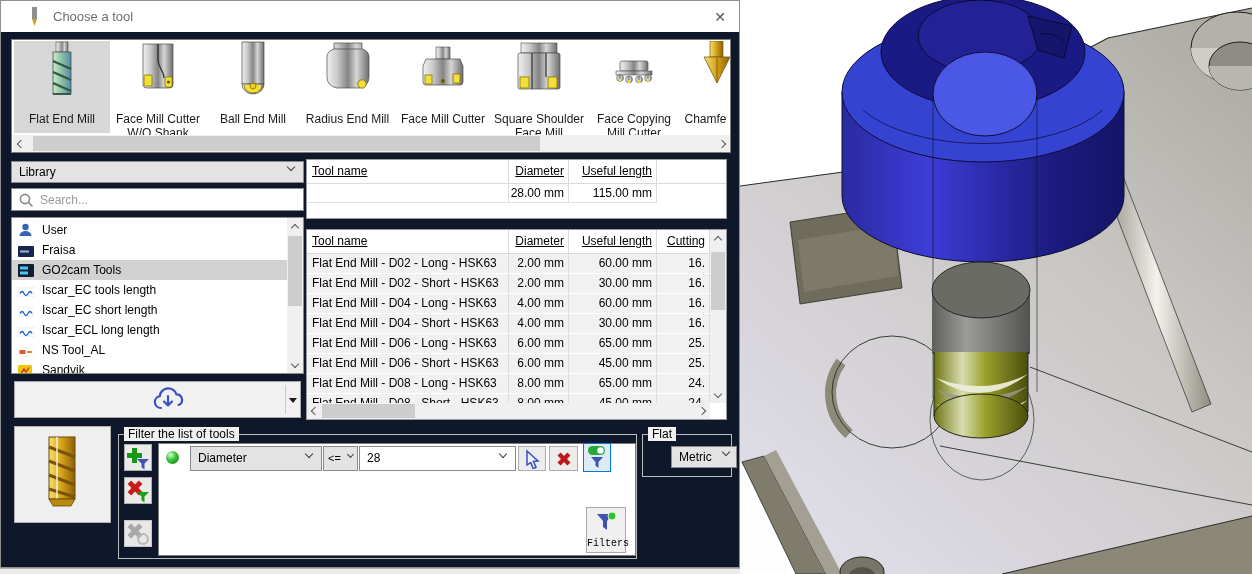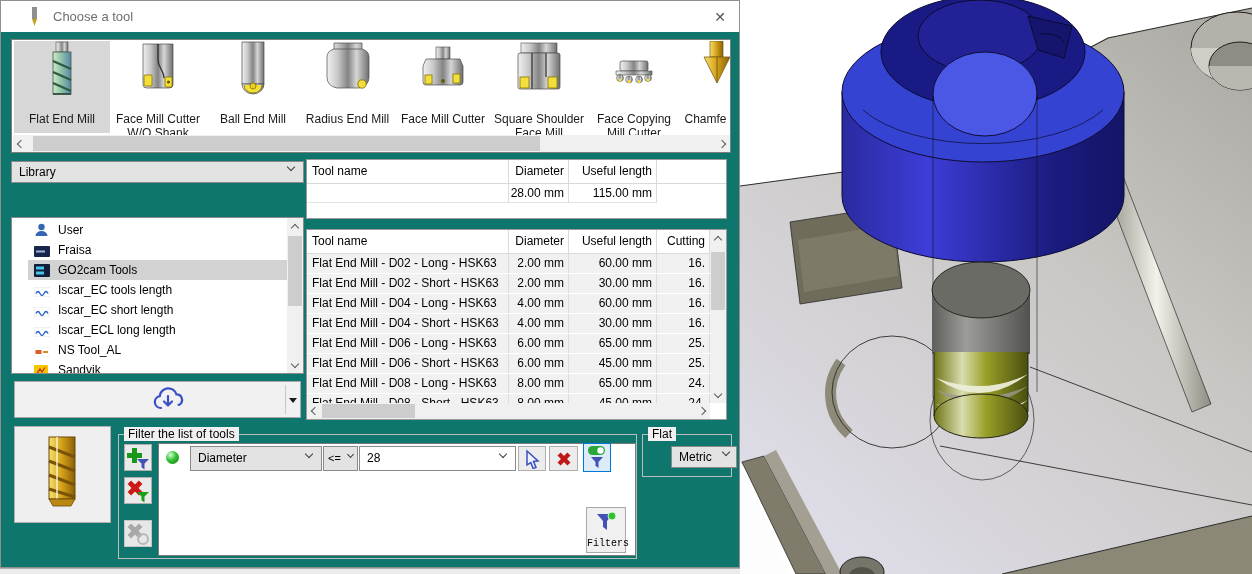--- a/index.html
+++ b/index.html
@@ -4,21 +4,21 @@
 <style>
   * { margin:0; padding:0; box-sizing:border-box; }
   body { font-family:"Liberation Sans", sans-serif; font-size:12px; color:#000; background:#fff; }
   #screen { position:relative; width:1252px; height:574px; overflow:hidden; background:#fff; }
 
   
   #viewport3d { position:absolute; left:740px; top:0; width:512px; height:574px; }
 
   
   #dialog { position:absolute; left:0; top:0; width:740px; height:568px;
-            background:#0f766e; border:1px solid #8f8f8f; }
+            background:#0f172a; border:1px solid #8f8f8f; }
   #bottomstrip { position:absolute; left:0; top:568px; width:740px; height:6px;
                  background:#ebebeb; border-top:1px solid #b0b0b0; }
 
   .titlebar { position:absolute; left:0; top:0; width:738px; height:31px; background:#fff; }
   .titlebar .ticon { position:absolute; left:27px; top:5px; }
   .titlebar .ttext { position:absolute; left:52px; top:8px; font-size:13px; color:#6e6e6e; }
   .closebtn { position:absolute; left:706px; top:4px; width:26px; height:24px;
               text-align:center; line-height:24px; font-size:14px; color:#555; cursor:pointer; }
 
   
@@ -73,21 +73,21 @@
                    border-top:5px solid #1a1a1a; }
   .download svg { position:absolute; left:136px; top:5px; }
 
   
   .preview { position:absolute; left:13px; top:425px; width:97px; height:97px;
              background:#efefef; border:1px solid #b0b0b0; }
 
   
   .tbl { position:absolute; background:#fff; border:1px solid #9a9a9a; }
   .thead { display:grid; height:24px; line-height:23px; background:#fff; border-bottom:1px solid #d9d9d9; }
-  .thead > div { border-right:1px solid #d9d9d9; overflow:hidden; white-space:nowrap; }
+  .thead > div { border-right:1px solid #d9d9d9; overflow:hidden; white-space:nowrap;text-decoration:underline; }
   .trow { display:grid; height:19px; line-height:19px; background:#f1f1f1; margin-bottom:1px; }
   .trow > div { border-right:1px solid #dcdcdc; overflow:hidden; white-space:nowrap; }
   .cL { padding-left:5px; text-align:left; }
   .cR { padding-right:4px; text-align:right; }
   .grid4 { grid-template-columns:202px 60px 88px 53px; }
   .grid3 { grid-template-columns:202px 60px 88px 1fr; }
   .rows-clip { position:absolute; left:0; top:24px; width:403px; height:149px; overflow:hidden; }
 
   
   .group { position:absolute; border:1px solid #bcbcbc; }
@@ -343,23 +343,30 @@
             <span class="chev right"></span>
           </div>
       </div>
     </div>
 
     <div class="combo" style="left:10px;top:160px;width:293px;height:22px;">
       <span>Library</span>
       <span class="cv" style="position:absolute;right:9px;top:7px;"></span>
     </div>
 
+    <div class="searchbox">
+      <svg width="17" height="17">
+        <circle cx="7" cy="7" r="4.6" stroke="#8a8a8a" stroke-width="1.6" fill="none"></circle>
+        <line x1="10.4" y1="10.4" x2="14.5" y2="14.5" stroke="#8a8a8a" stroke-width="1.6"></line>
+      </svg>
+      <input type="text" placeholder="Search..." style="">
+    </div>
 
     <div class="liblist">
-      <div style="padding-top:2px;padding-left:16px;">
+      <div style="padding-top:2px;">
         <div class="librow">
           <span class="licon"><svg width="15" height="14">
                 <circle cx="7.5" cy="4" r="3.2" fill="#3565b5"></circle>
                 <path d="M1.5,13 a6,5 0 0 1 12,0 z" fill="#3565b5"></path>
               </svg></span>
           <span class="ltext">User</span>
         </div>
         <div class="librow">
           <span class="licon"><svg width="16" height="11">
                 <rect width="16" height="11" rx="1" fill="#17264c"></rect>

